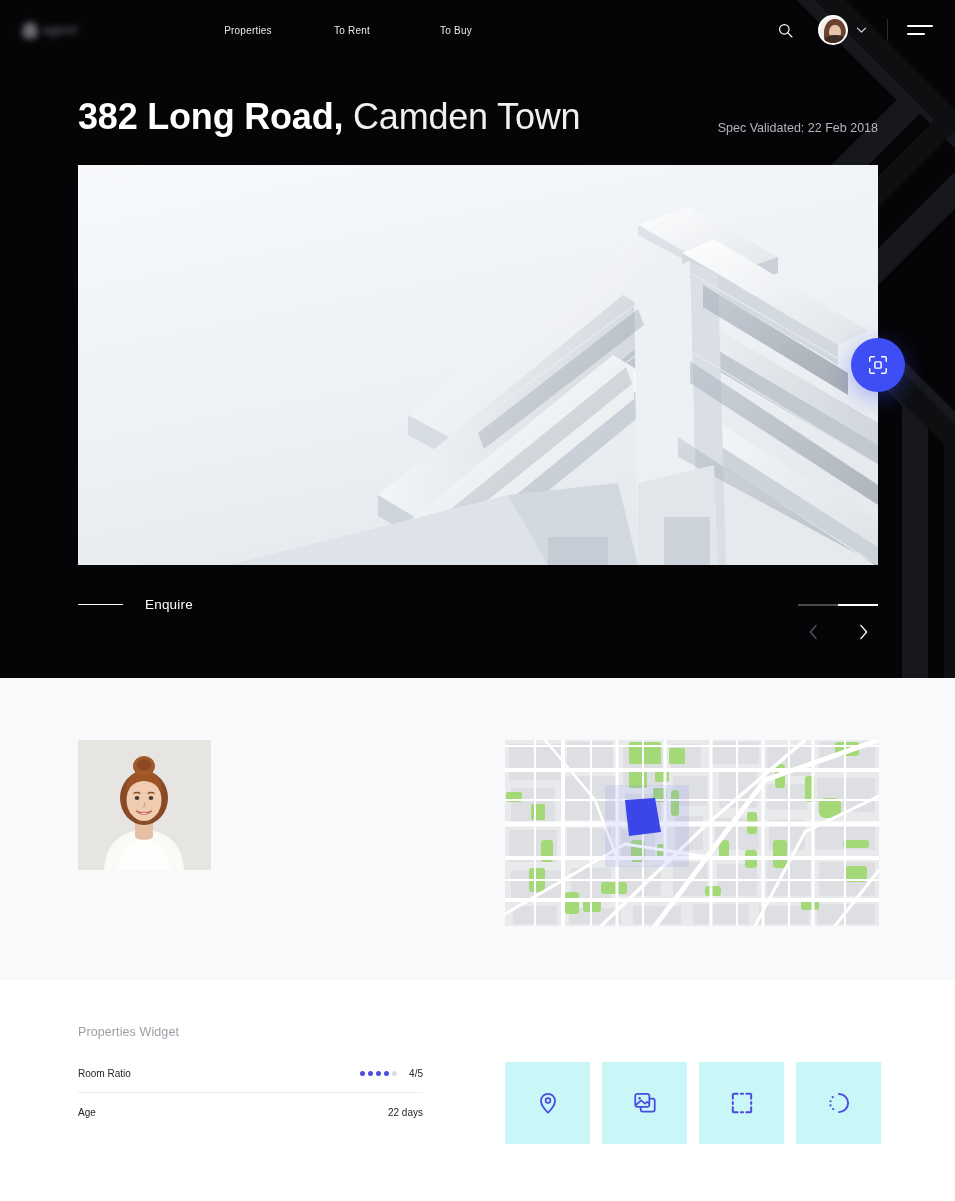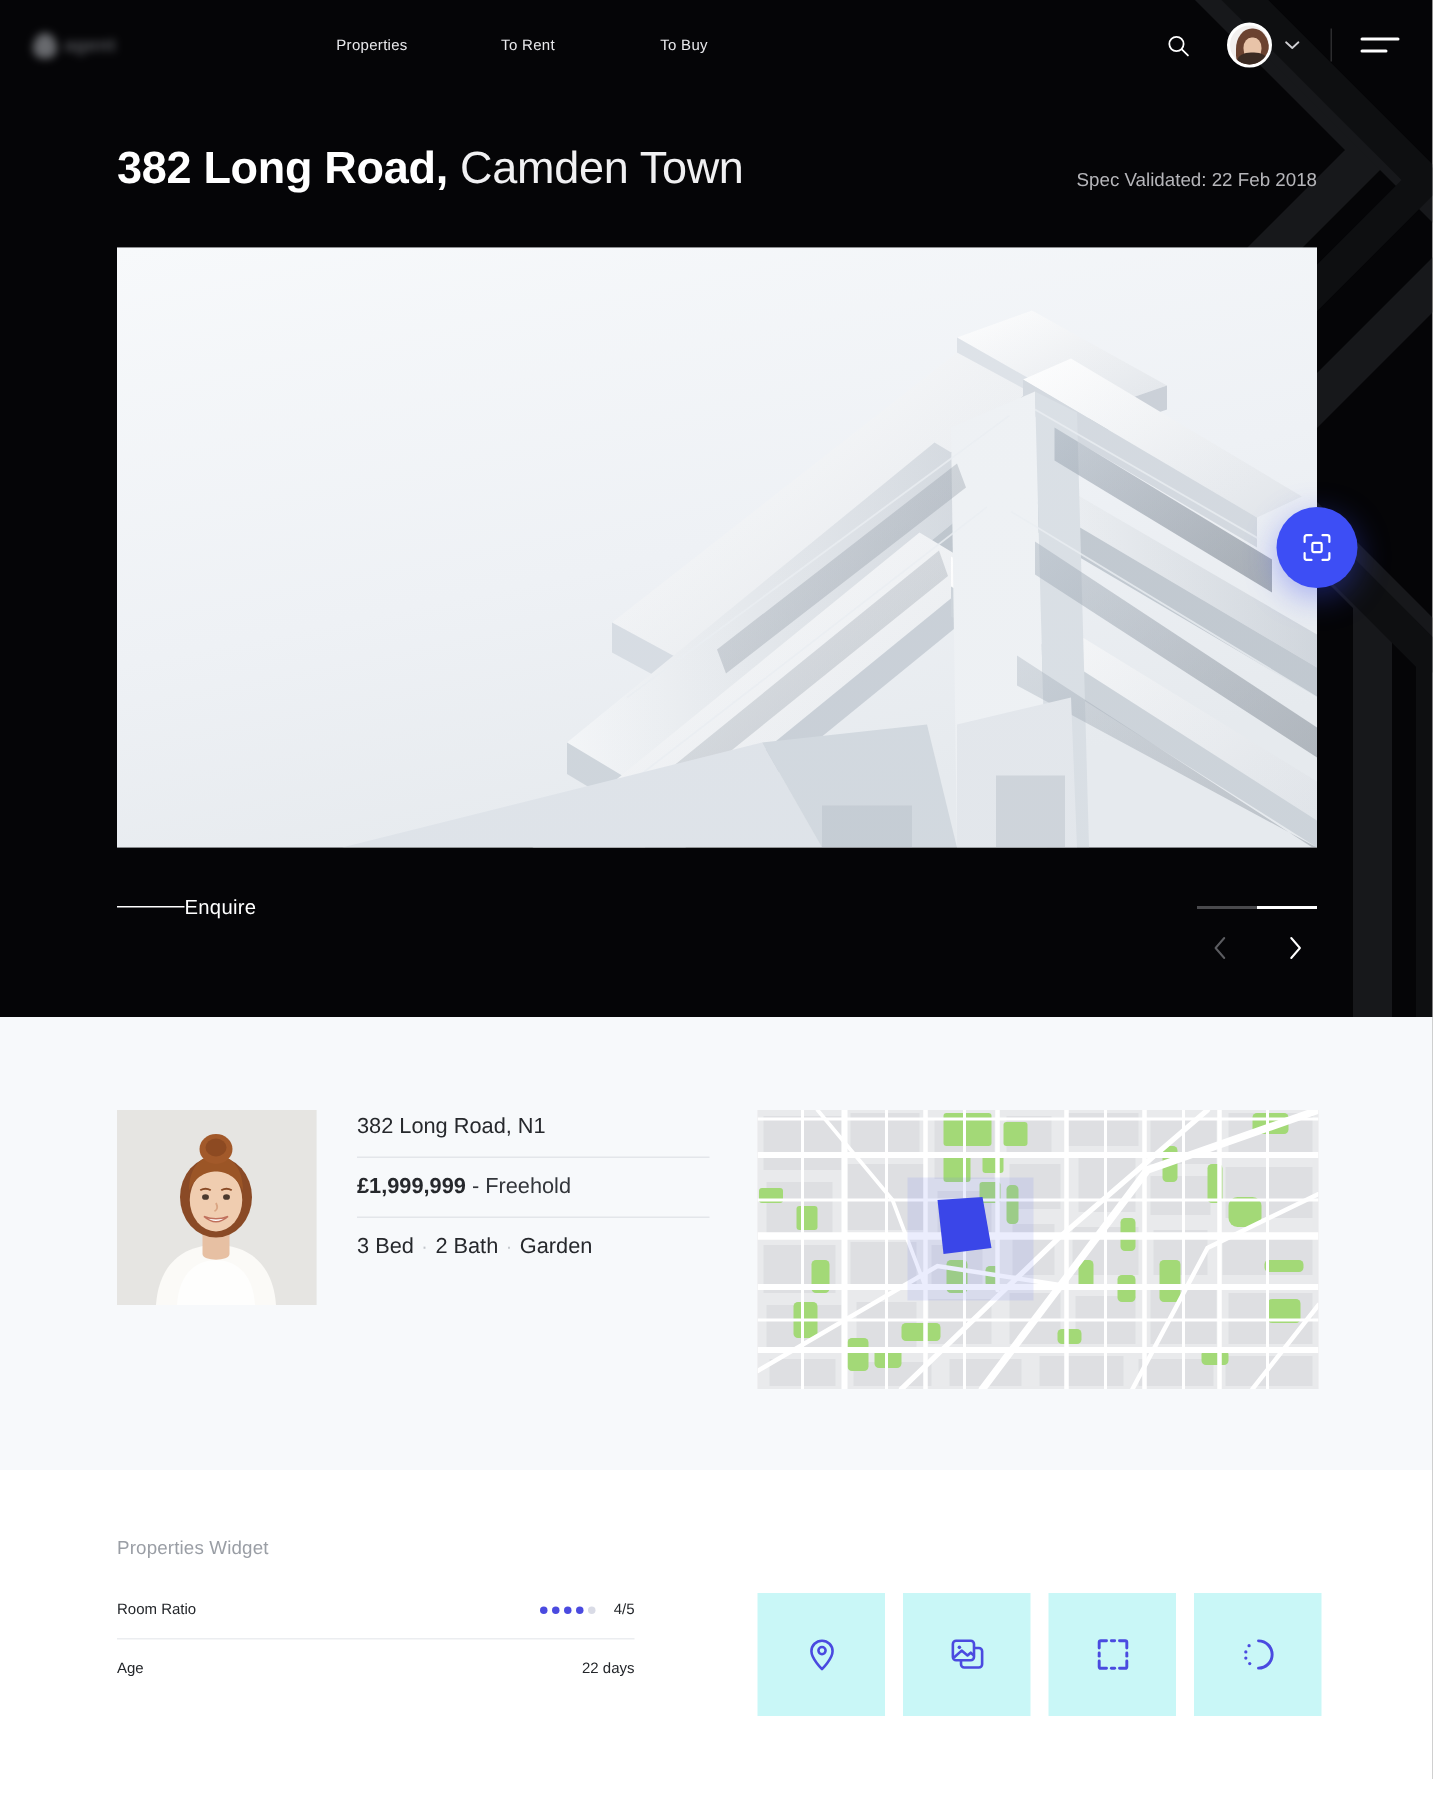--- a/index.html
+++ b/index.html
@@ -109,21 +109,21 @@
   .hamburger span:nth-child(1) { width: 26px; }
   .hamburger span:nth-child(2) { width: 18px; }
 
   
   .title-row {
     position: absolute; top: 96px; left: 78px;
     width: 800px;
     display: flex; align-items: baseline;
   }
   .title {
-    font-size: 30px; color: #ffffff; letter-spacing: -0.2px;
+    font-size: 36px; color: #ffffff; letter-spacing: -0.2px;
     white-space: nowrap;
   }
   .title b { font-weight: 700; }
   .title .light { font-weight: 300; color: #f0f0f2; }
   .spec-validated {
     position: absolute; right: 0; bottom: 3px;
     font-size: 12.5px; color: #b6b6ba; font-weight: 400;
     white-space: nowrap;
   }
 
@@ -141,21 +141,21 @@
     width: 54px; height: 54px; border-radius: 50%;
     background: #3d4ef5;
     display: flex; align-items: center; justify-content: center;
     box-shadow: 0 6px 22px rgba(61,78,245,.40);
     cursor: pointer; z-index: 12;
   }
 
   
   .enquire-row {
     position: absolute; top: 597px; left: 78px;
-    display: flex; align-items: center; 
+    display: flex; align-items: center; gap: 22px;
     cursor: pointer;
   }
   .enquire-dash { width: 45px; height: 1.4px; background: #ffffff; }
   .enquire-label { font-size: 13.5px; color: #ffffff; letter-spacing: .2px; }
 
   
   .carousel-progress {
     position: absolute; top: 604px; left: 798px;
     width: 80px; height: 2px; display: flex;
   }
@@ -444,25 +444,20 @@
         <ellipse cx="59" cy="58" rx="2.3" ry="1.9" fill="#4b3a2f"></ellipse>
         <ellipse cx="73" cy="58" rx="2.3" ry="1.9" fill="#4b3a2f"></ellipse>
         <path d="M55.5 53.5 q3.5 -2 7 0" stroke="#8a4a26" stroke-width="1.3" fill="none"></path>
         <path d="M69.5 53.5 q3.5 -2 7 0" stroke="#8a4a26" stroke-width="1.3" fill="none"></path>
 
         <path d="M66 62 q2 4 -1 5.5" stroke="#d9a583" stroke-width="1.2" fill="none"></path>
         <path d="M58 71 q8 7 16 0 q-8 3 -16 0 Z" fill="#ffffff" stroke="#c0705c" stroke-width="1.1"></path>
       </svg>
     </div>
 
-    <div class="prop-facts">
-      <div class="fact-row addr">382 Long Road, N1</div>
-      <div class="fact-row"><b>£1,999,999</b><span class="muted"> - </span><span class="muted">Freehold</span></div>
-      <div class="fact-row"><span>3 Bed</span><span class="dotsep">·</span><span>2 Bath</span><span class="dotsep">·</span><span>Garden</span></div>
-    </div>
 
     <div class="map">
       <svg viewBox="0 0 374 186" preserveAspectRatio="none">
         <rect width="374" height="186" fill="#e9eaec"></rect>
 
         <g fill="#dedfe2">
           <rect x="4" y="4" width="52" height="36"></rect>
             <rect x="62" y="2" width="46" height="26"></rect>
           <rect x="118" y="6" width="40" height="40"></rect>
             <rect x="166" y="4" width="30" height="24"></rect>

